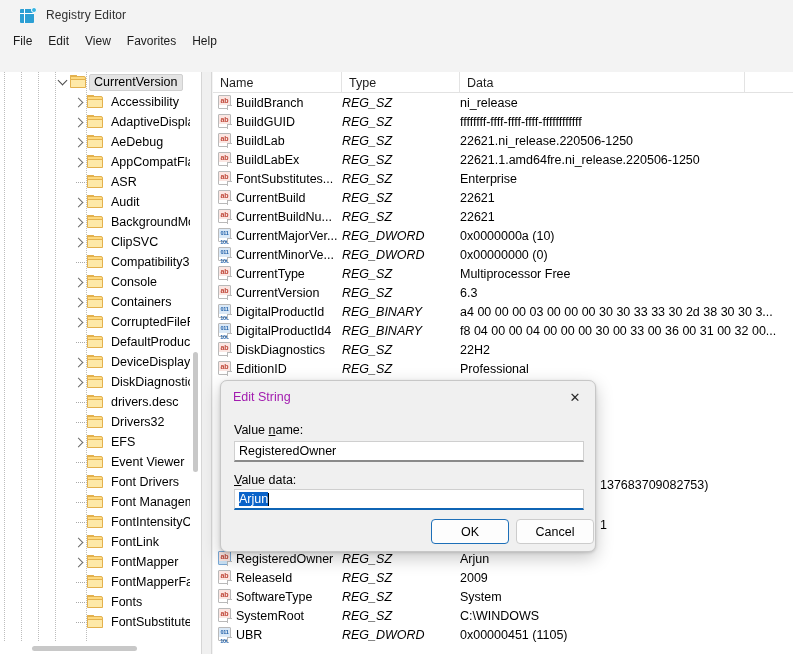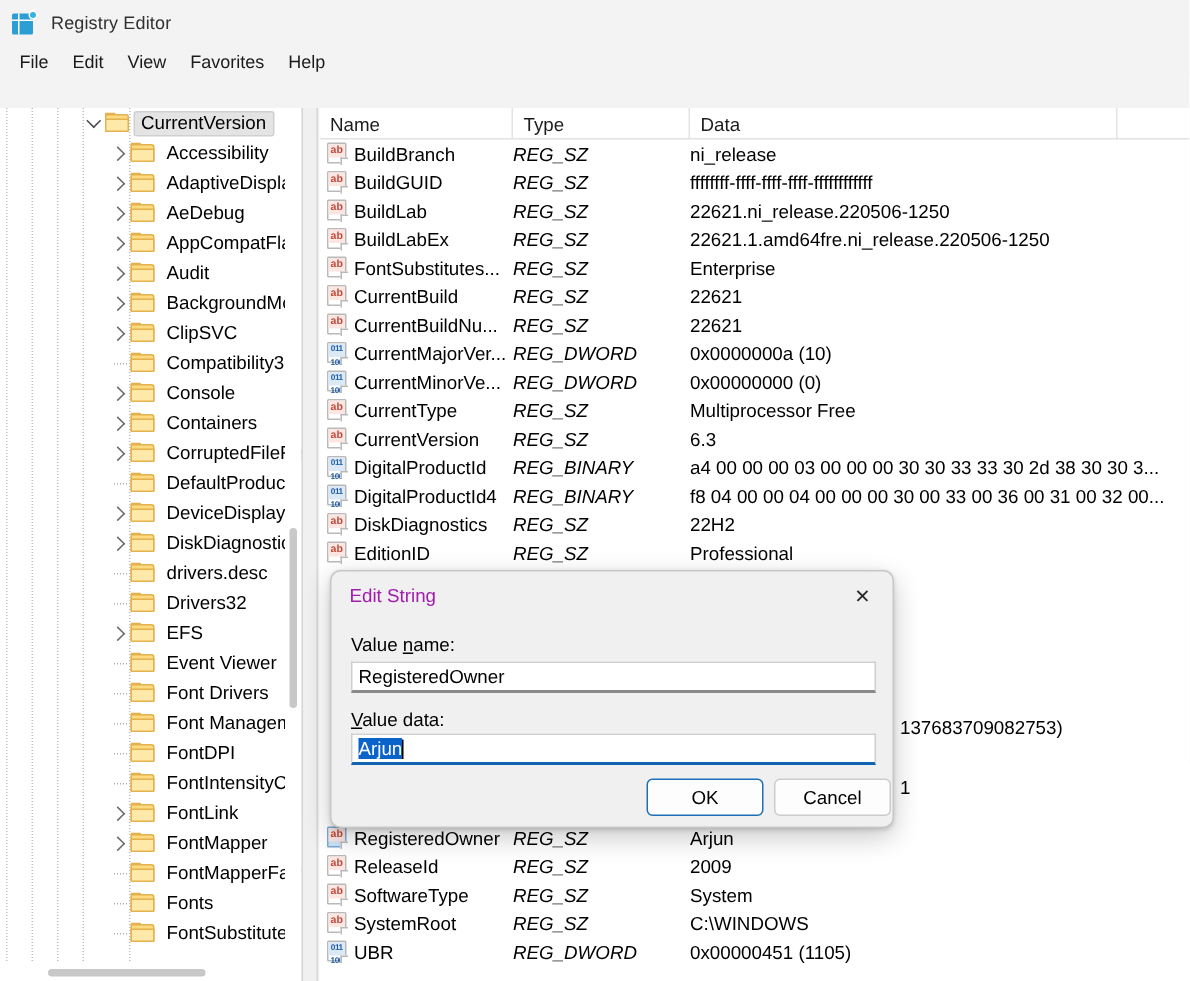--- a/index.html
+++ b/index.html
@@ -20,21 +20,21 @@
   }
 
   
   .titlebar {
     position: absolute;
     left: 0; top: 0;
     width: 793px; height: 30px;
     background: #f3f3f3;
     display: flex;
     align-items: center;
-    padding-left: 8px;
+    padding-left: 20px;
   }
   .app-icon {
     width: 17px; height: 17px;
     position: relative;
     flex: 0 0 auto;
     margin-right: 9px;
   }
   .app-icon .grid {
     position: absolute;
     left: 0; top: 2px;
@@ -514,20 +514,30 @@
           <div class="chevron closed"></div>
           <div class="folder">
             <div class="tab"></div>
             <div class="back"></div>
             <div class="front"></div>
           </div>
           <span class="label-bg">AppCompatFlag</span>
         </div>
         <div class="tree-row">
           <div class="indent" style="width: 72px;"></div>
+          <div class="dotline"></div>
+          <div class="folder">
+            <div class="tab"></div>
+            <div class="back"></div>
+            <div class="front"></div>
+          </div>
+          <span class="label-bg">ASR</span>
+        </div>
+        <div class="tree-row">
+          <div class="indent" style="width: 72px;"></div>
           <div class="chevron closed"></div>
           <div class="folder">
             <div class="tab"></div>
             <div class="back"></div>
             <div class="front"></div>
           </div>
           <span class="label-bg">Audit</span>
         </div>
         <div class="tree-row">
           <div class="indent" style="width: 72px;"></div>
@@ -671,30 +681,20 @@
         </div>
         <div class="tree-row">
           <div class="indent" style="width: 72px;"></div>
           <div class="dotline"></div>
           <div class="folder">
             <div class="tab"></div>
             <div class="back"></div>
             <div class="front"></div>
           </div>
           <span class="label-bg">Font Managem</span>
-        </div>
-        <div class="tree-row">
-          <div class="indent" style="width: 72px;"></div>
-          <div class="dotline"></div>
-          <div class="folder">
-            <div class="tab"></div>
-            <div class="back"></div>
-            <div class="front"></div>
-          </div>
-          <span class="label-bg">FontDPI</span>
         </div>
         <div class="tree-row">
           <div class="indent" style="width: 72px;"></div>
           <div class="dotline"></div>
           <div class="folder">
             <div class="tab"></div>
             <div class="back"></div>
             <div class="front"></div>
           </div>
           <span class="label-bg">FontIntensityCo</span>

